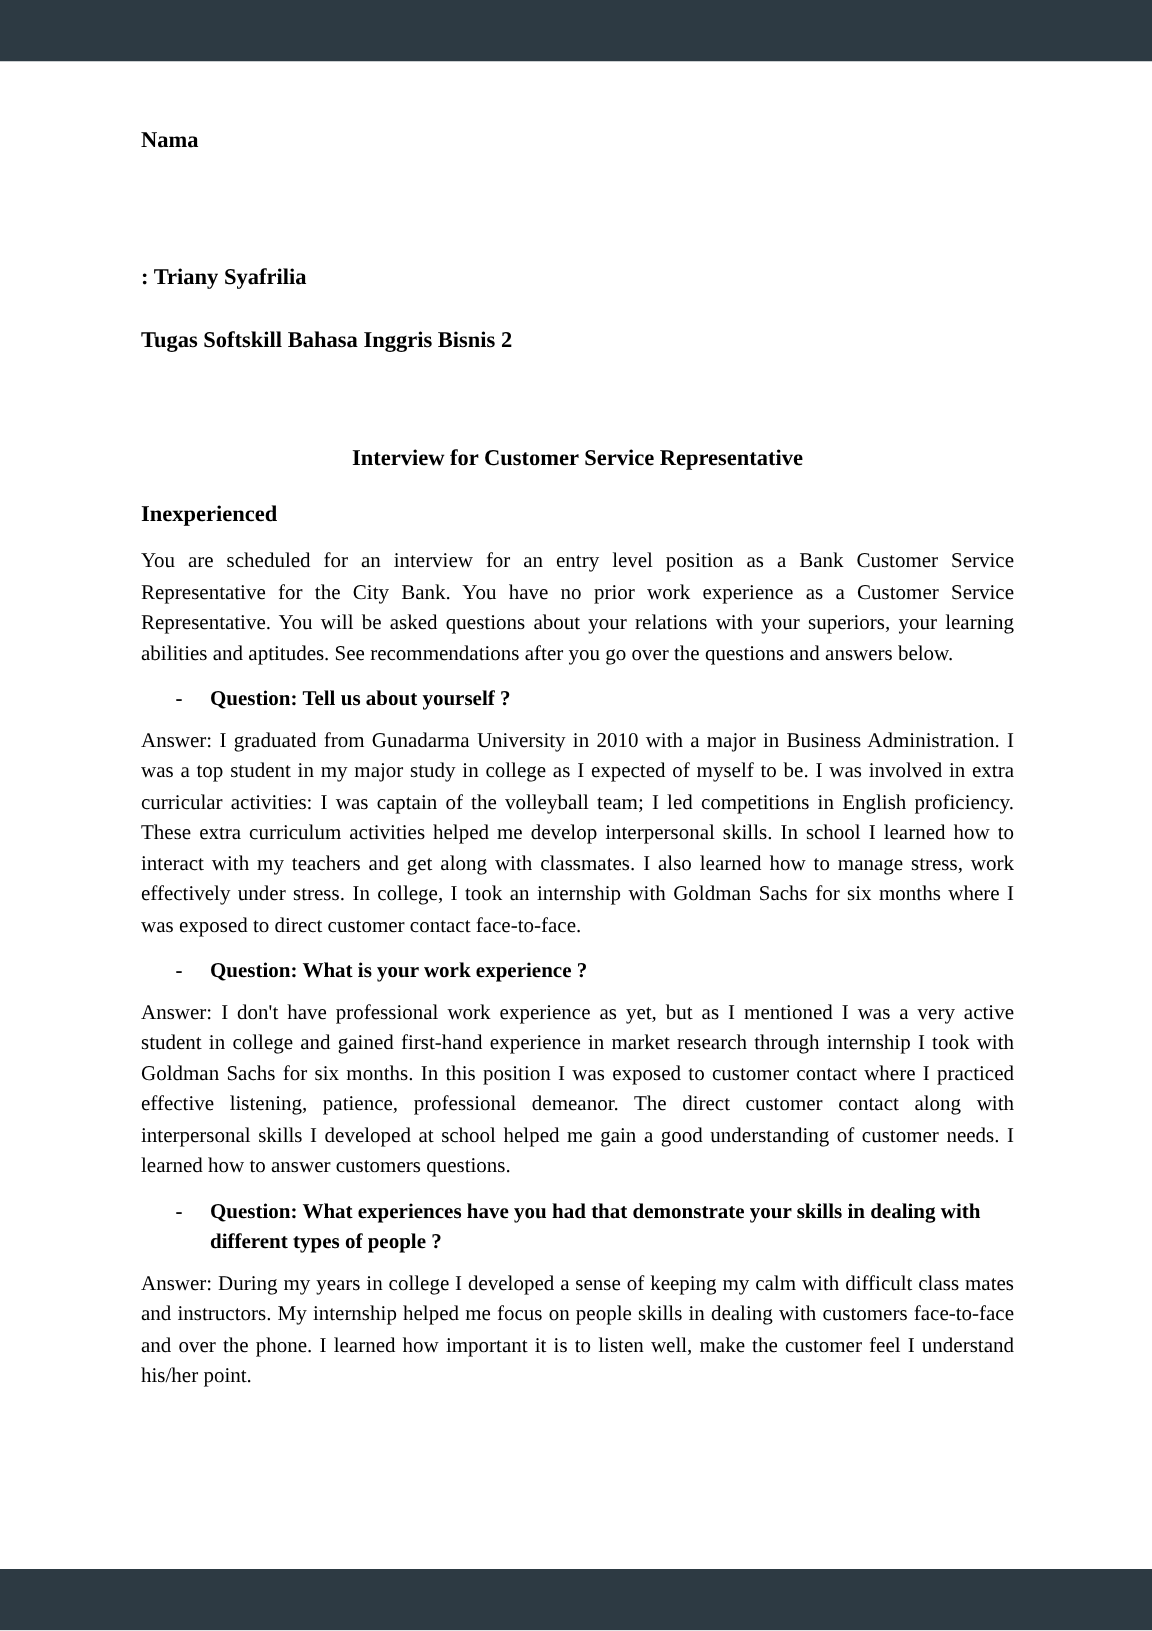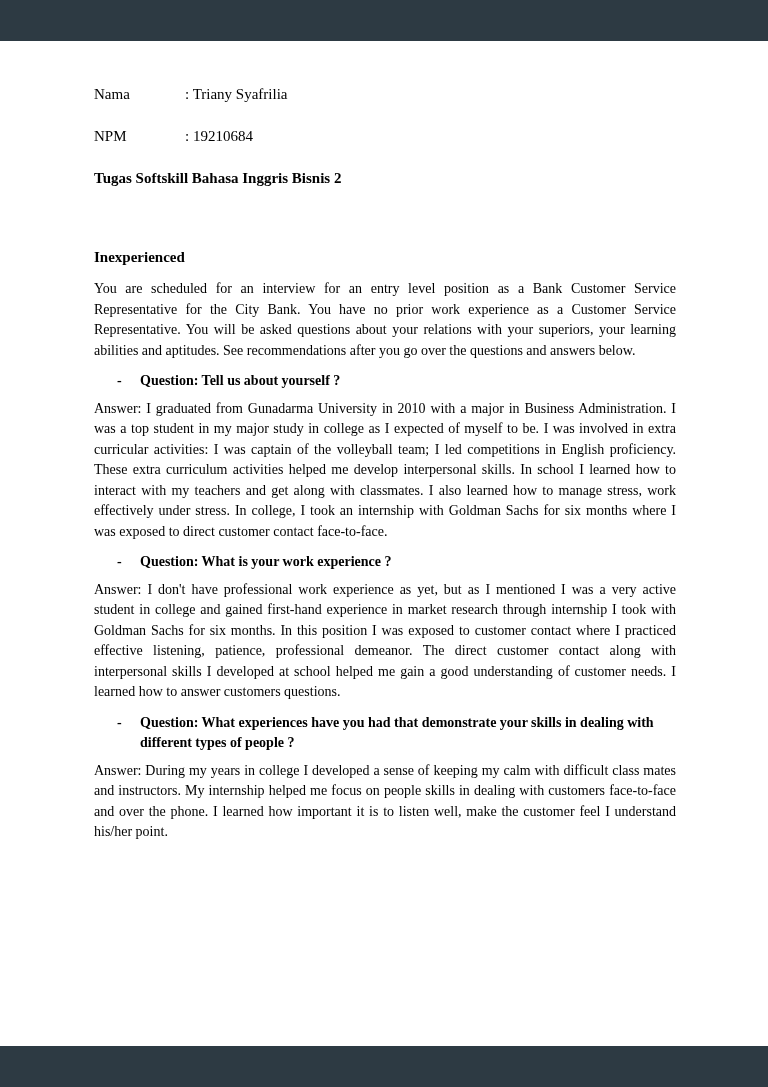--- a/index.html
+++ b/index.html
@@ -29,24 +29,25 @@
     top: 41px;
     left: 0;
     width: 768px;
     height: 1005px;
     background: #ffffff;
     padding: 44px 92px 0 94px;
   }
 
   .meta-row {
     display: flex;
-    font-weight: normal;
+    font-weight: bold;
     font-size: 15px;
     line-height: 19px;
     margin-bottom: 23px;
+    flex-direction: column;
   }
   .meta-label { width: 91px; flex: 0 0 91px; }
 
   .assignment-title {
     font-weight: bold;
     font-size: 15px;
     line-height: 19px;
     margin-bottom: 60px;
   }
 
@@ -97,28 +98,25 @@
 
   <div class="frame-bar frame-top"></div>
 
   <div class="doc-page">
 
     <div>
       <div class="meta-row">
         <span class="meta-label">Nama</span>
         <span class="meta-value">: Triany Syafrilia</span>
       </div>
-      <div class="meta-row">
-        <span class="meta-label">NPM</span>
-        <span class="meta-value">: 19210684</span>
-      </div>
     </div>
 
     <div class="assignment-title">Tugas Softskill Bahasa Inggris Bisnis 2</div>
 
+    <div class="doc-title">Interview for Customer Service Representative</div>
     <div class="doc-subtitle">Inexperienced</div>
 
     <p class="body-par intro">You are scheduled for an interview for an entry level position as a Bank Customer Service Representative for the City Bank. You have no prior work experience as a Customer Service Representative. You will be asked questions about your relations with your superiors, your learning abilities and aptitudes. See recommendations after you go over the questions and answers below.</p>
 
     <div>
       <div class="question-row">
         <span class="dash">-</span>
         <div class="q-text">
           <span class="q-bold">Question: Tell us about yourself ?</span>
         </div>

